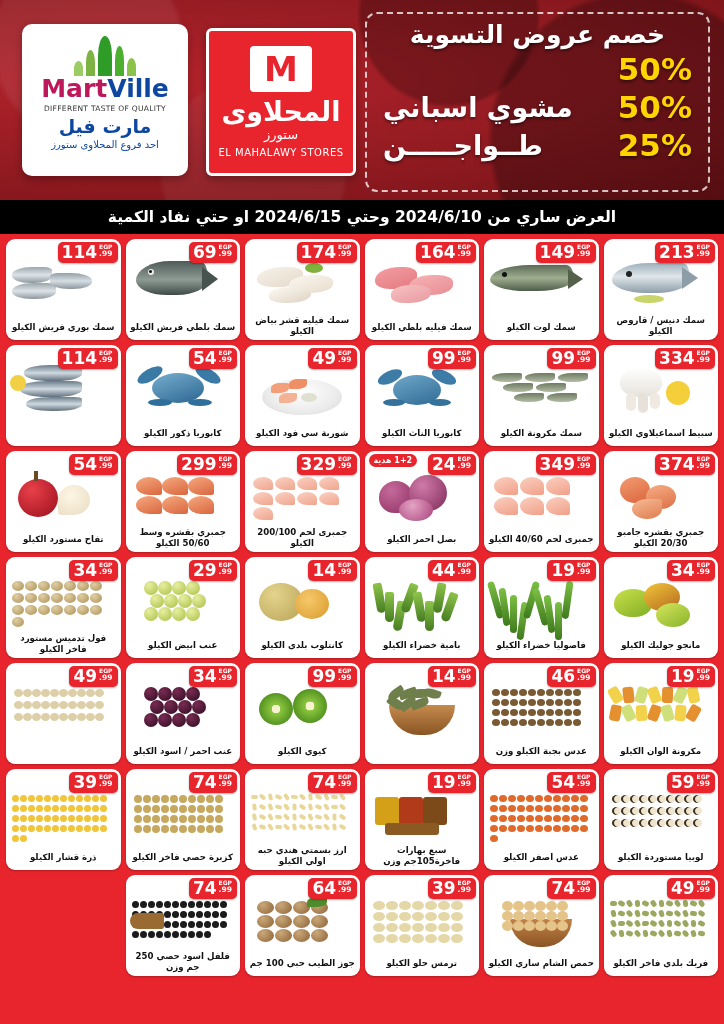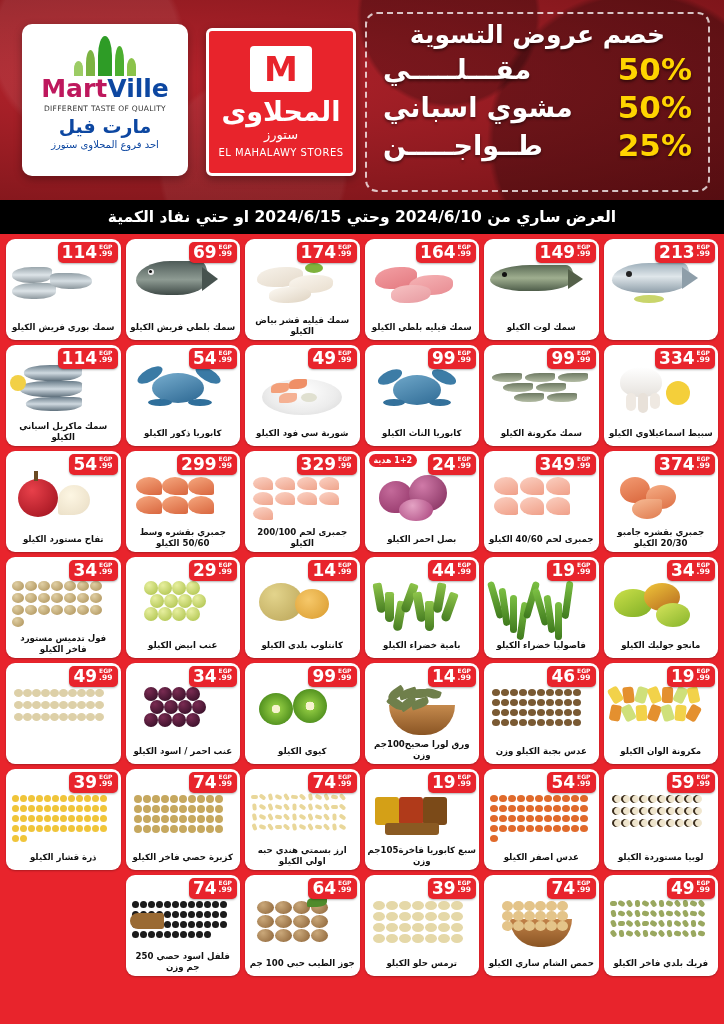--- a/index.html
+++ b/index.html
@@ -205,21 +205,20 @@
 
 <div class="page">
 
   <div class="header">
 
     <div class="promo-box">
       <div class="promo-title">خصم عروض التسوية</div>
 
       <div class="promo-row">
         <div class="promo-pct">50%</div>
-        <div class="promo-label">مقـــلـــــي</div>
       </div>
       <div class="promo-row">
         <div class="promo-pct">50%</div>
         <div class="promo-label">مشوي اسباني</div>
       </div>
       <div class="promo-row">
         <div class="promo-pct">25%</div>
         <div class="promo-label">طــواجـــــن</div>
       </div>
     </div>
@@ -256,20 +255,21 @@
           <div style="position:absolute;left:22px;top:28px;width:6px;height:6px;border-radius:50%;background:#222;"></div>
           <div style="position:absolute;left:30px;top:52px;width:30px;height:8px;border-radius:50%;background:#c9d56b;"></div>
         </div>
         <div class="price-badge">
           <span class="price-int">213</span>
           <span class="price-meta">
             <span class="price-cur">EGP</span>
             <span class="price-dec">.99</span>
           </span>
         </div>
+        <div class="label">سمك دنيس / قاروص الكيلو</div>
       </div>
       <div class="card">
         <div class="art">
           <div style="position:absolute;left:6px;top:22px;width:84px;height:26px;border-radius:50% 10% 45% 45%/60% 50% 50% 45%;background:linear-gradient(180deg,#5a6a55,#9fae8f 50%,#4e5d4a);"></div>
           <div style="position:absolute;left:84px;top:26px;width:0;height:0;border-top:10px solid transparent;border-bottom:10px solid transparent;border-left:15px solid #546049;"></div>
           <div style="position:absolute;left:18px;top:29px;width:5px;height:5px;border-radius:50%;background:#111;"></div>
         </div>
         <div class="price-badge">
           <span class="price-int">149</span>
           <span class="price-meta">
@@ -435,21 +435,20 @@
           <div style="position:absolute;left:20px;top:48px;width:56px;height:14px;border-radius:45% 15% 45% 45%;background:linear-gradient(180deg,#6b7d8a,#cfd9e0,#5f707c);"></div>
           <div style="position:absolute;left:4px;top:26px;width:16px;height:16px;border-radius:50%;background:#f2d046;"></div>
         </div>
         <div class="price-badge">
           <span class="price-int">114</span>
           <span class="price-meta">
             <span class="price-cur">EGP</span>
             <span class="price-dec">.99</span>
           </span>
         </div>
-        <div class="label">سمك ماكريل اسباني الكيلو</div>
       </div>
       <div class="card">
         <div class="art">
           <div style="position:absolute;left:16px;top:22px;width:30px;height:26px;border-radius:50% 50% 10% 50%;background:linear-gradient(160deg,#f39b72,#d9663c);"></div>
           <div style="position:absolute;left:42px;top:30px;width:30px;height:24px;border-radius:50% 50% 50% 10%;background:linear-gradient(160deg,#f6ae86,#dd7045);"></div>
           <div style="position:absolute;left:28px;top:44px;width:30px;height:20px;border-radius:50% 10% 50% 50%;background:linear-gradient(160deg,#f7bb95,#e07c50);"></div>
         </div>
         <div class="price-badge">
           <span class="price-int">374</span>
           <span class="price-meta">
@@ -765,21 +764,20 @@
           <div style="position:absolute;left:34px;top:32px;width:18px;height:9px;border-radius:50% 10% 50% 10%;background:#6f7f4b;transform:rotate(-36deg);"></div>
           <div style="position:absolute;left:46px;top:32px;width:18px;height:9px;border-radius:50% 10% 50% 10%;background:#6f7f4b;transform:rotate(-18deg);"></div>
         </div>
         <div class="price-badge">
           <span class="price-int">14</span>
           <span class="price-meta">
             <span class="price-cur">EGP</span>
             <span class="price-dec">.99</span>
           </span>
         </div>
-        <div class="label">ورق لورا صحيح100جم وزن</div>
       </div>
       <div class="card">
         <div class="art">
           <div style="position:absolute;left:14px;top:26px;width:34px;height:32px;border-radius:50%;background:radial-gradient(circle at 50% 50%,#f7f3cf 18%,#8cc63f 19%,#4f8f1e 75%,#6b4a22 80%);"></div>
           <div style="position:absolute;left:48px;top:22px;width:34px;height:34px;border-radius:50%;background:radial-gradient(circle at 50% 50%,#f7f3cf 18%,#8cc63f 19%,#4f8f1e 75%,#6b4a22 80%);"></div>
         </div>
         <div class="price-badge">
           <span class="price-int">99</span>
           <span class="price-meta">
             <span class="price-cur">EGP</span>
@@ -959,21 +957,21 @@
           <div style="position:absolute;left:58px;top:24px;width:24px;height:28px;background:#7b4a18;border-radius:3px;"></div>
           <div style="position:absolute;left:20px;top:50px;width:54px;height:12px;background:#8a5a22;border-radius:3px;"></div>
         </div>
         <div class="price-badge">
           <span class="price-int">19</span>
           <span class="price-meta">
             <span class="price-cur">EGP</span>
             <span class="price-dec">.99</span>
           </span>
         </div>
-        <div class="label">سبع كابوريا فاخرة105جم وزن</div>
+        <div class="label">سبع بهارات فاخرة105جم وزن</div>
       </div>
       <div class="card">
         <div class="art">
           <div style="position:absolute;left:6px;top:22px;width:7px;height:4px;border-radius:3px;background:#e9d79a;transform:rotate(0deg);"></div>
           <div style="position:absolute;left:14px;top:22px;width:7px;height:4px;border-radius:3px;background:#e9d79a;transform:rotate(37deg);"></div>
           <div style="position:absolute;left:22px;top:22px;width:7px;height:4px;border-radius:3px;background:#e9d79a;transform:rotate(74deg);"></div>
           <div style="position:absolute;left:30px;top:22px;width:7px;height:4px;border-radius:3px;background:#e9d79a;transform:rotate(21deg);"></div>
           <div style="position:absolute;left:38px;top:22px;width:7px;height:4px;border-radius:3px;background:#e9d79a;transform:rotate(58deg);"></div>
           <div style="position:absolute;left:46px;top:22px;width:7px;height:4px;border-radius:3px;background:#e9d79a;transform:rotate(5deg);"></div>
           <div style="position:absolute;left:54px;top:22px;width:7px;height:4px;border-radius:3px;background:#e9d79a;transform:rotate(42deg);"></div>

